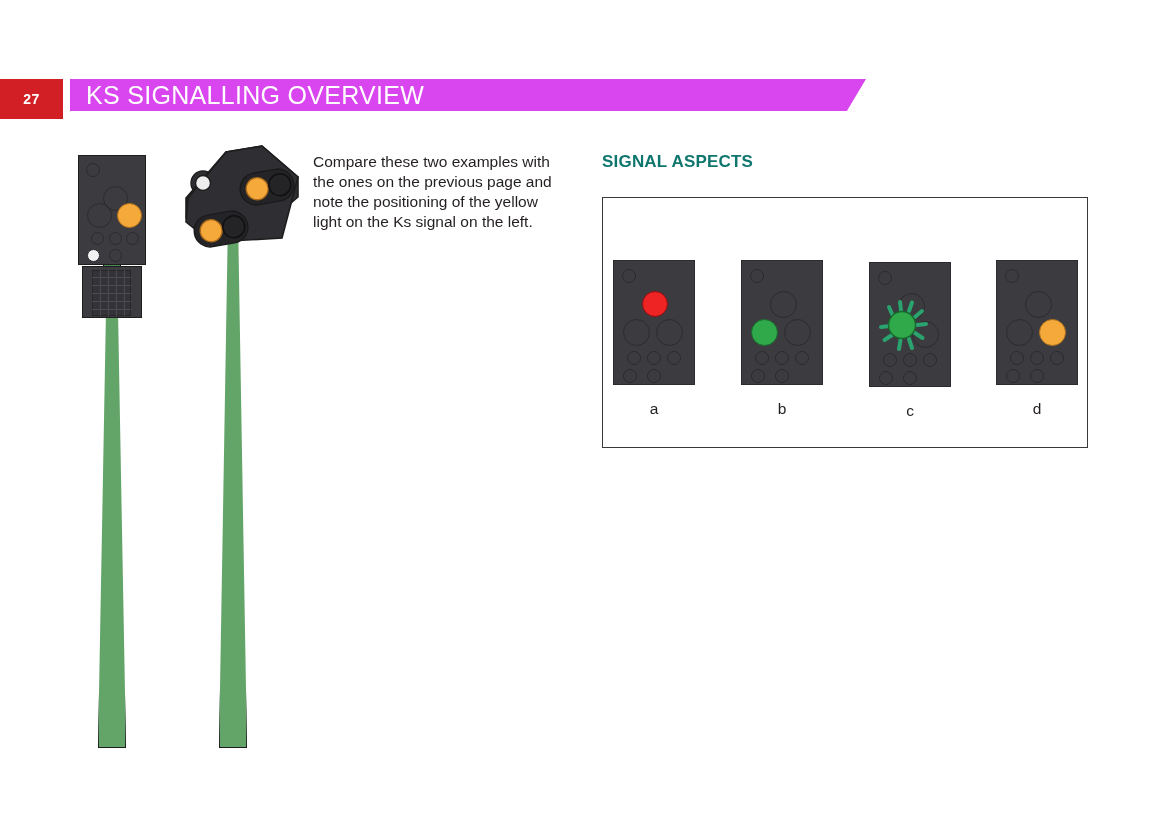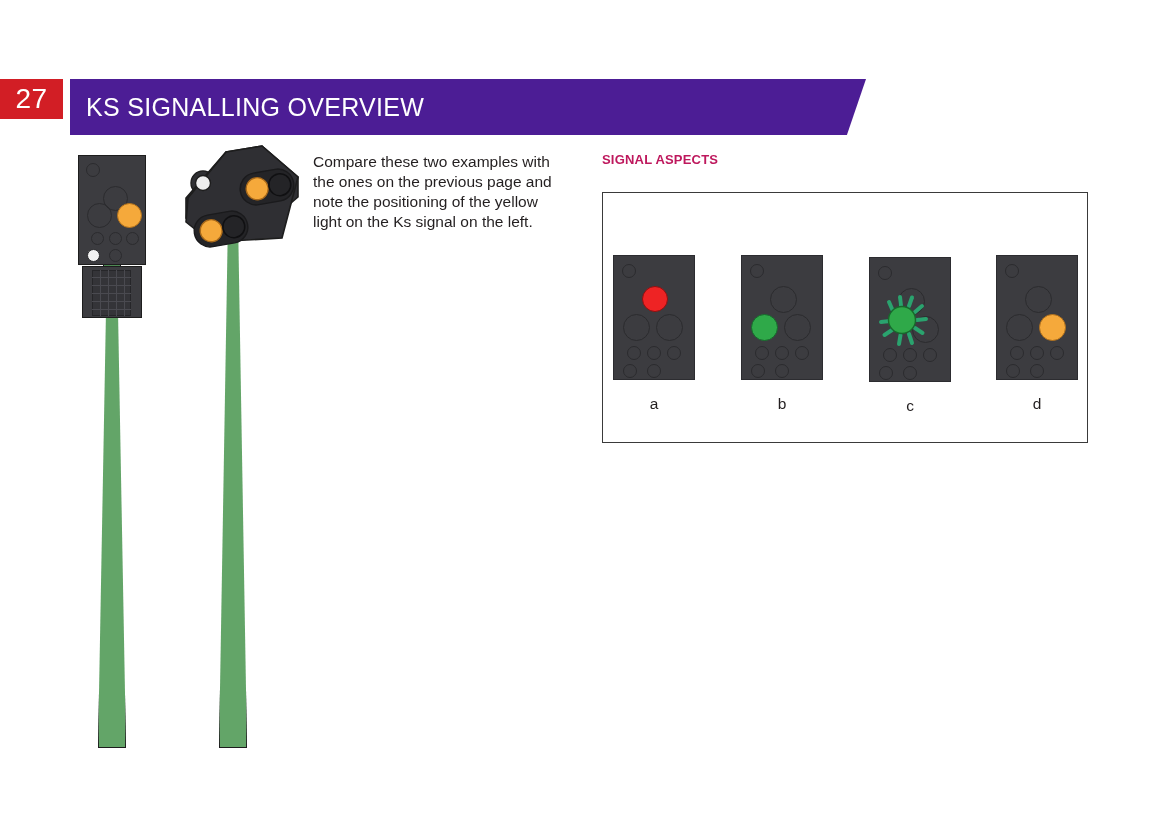--- a/index.html
+++ b/index.html
@@ -25,30 +25,30 @@
     position: absolute;
     left: 0; top: 0;
     width: 63px; height: 40px;
     background: #d21e25;
     display: flex;
     align-items: center;
     justify-content: center;
   }
   .page-number-box .num {
     color: #ffffff;
-    font-size: 28px;
-    font-weight: normal;
+    font-size: 14px;
+    font-weight: bold;
     letter-spacing: 0.5px;
     line-height: 1;
   }
   .title-bar {
     position: absolute;
     left: 70px; top: 0;
-    width: 796px; height: 56px;
-    background: #4c1d95;
+    width: 796px; height: 32px;
+    background: #d946ef;
     clip-path: polygon(0 0, 100% 0, 97.6% 100%, 0 100%);
     display: flex;
     align-items: center;
   }
   .title-bar .title-text {
     color: #ffffff;
     font-size: 25px;
     font-weight: normal;
     letter-spacing: 0.3px;
     margin-left: 16px;
@@ -146,24 +146,24 @@
     color: #231f20;
   }
 
   
   .right-col {
     position: absolute;
     left: 602px; top: 152px;
     width: 490px;
   }
   .aspects-heading {
-    font-size: 13px;
+    font-size: 17px;
     font-weight: bold;
     letter-spacing: 0.2px;
-    color: #be185d;
+    color: #0f766e;
     margin: 0 0 25px 0;
   }
   .aspects-box {
     position: relative;
     width: 486px; height: 251px;
     border: 1.6px solid #3a3a3a;
     background: #ffffff;
   }
   .aspect-item {
     position: absolute;

